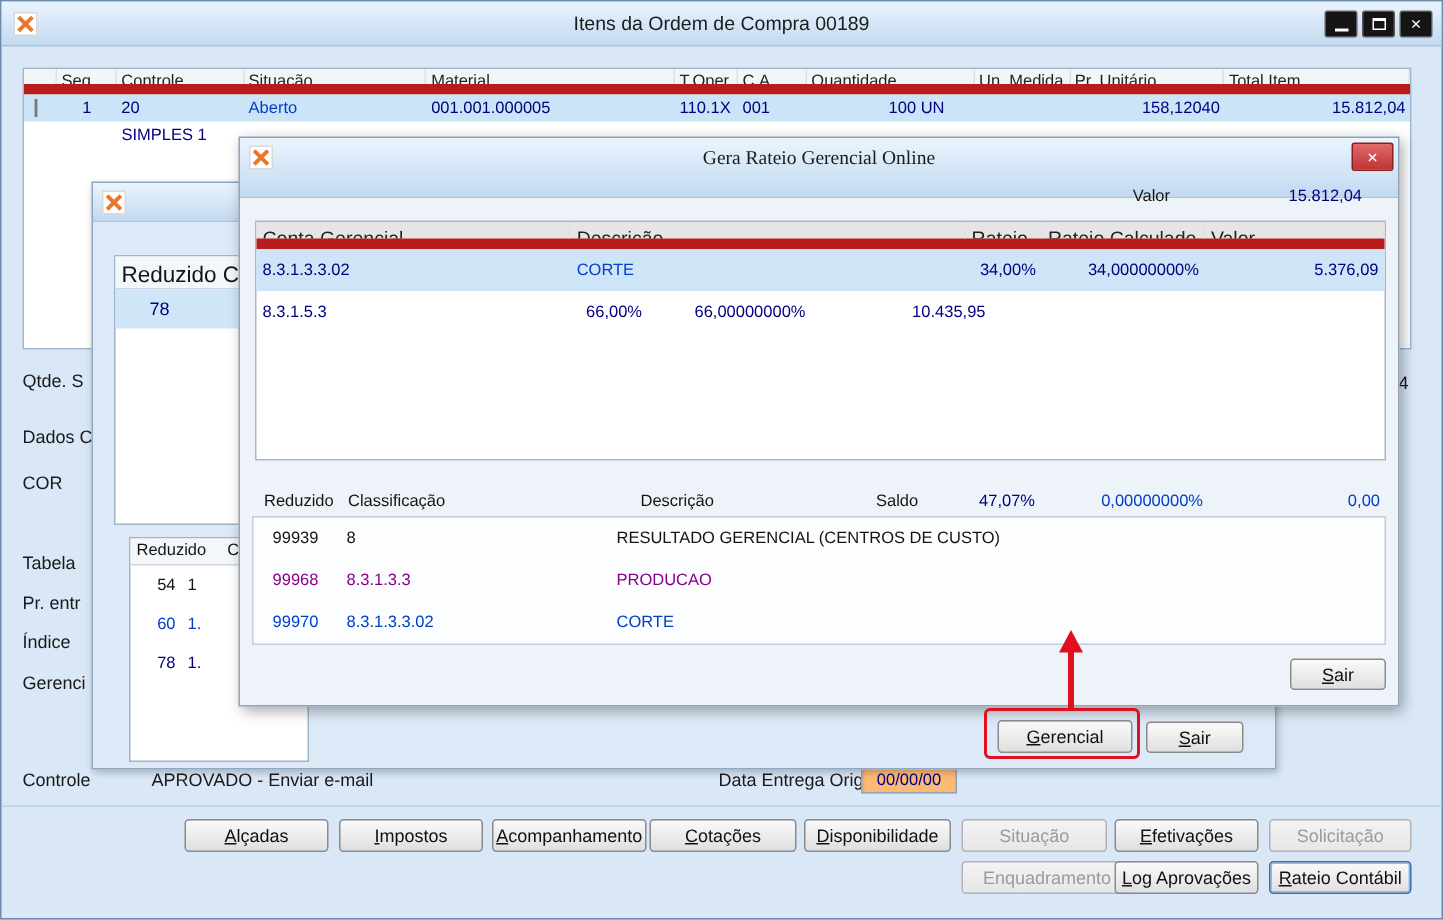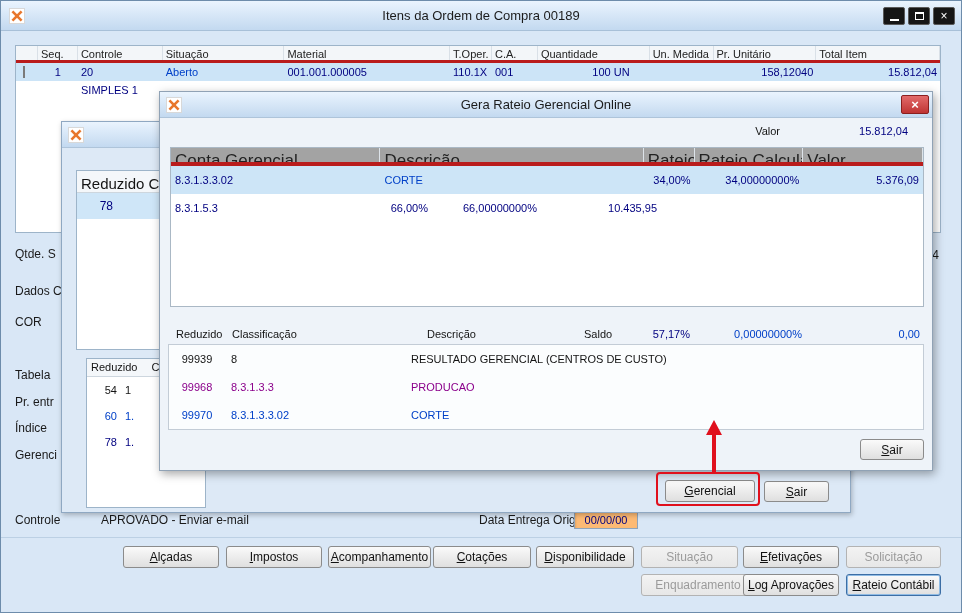--- a/index.html
+++ b/index.html
@@ -13,21 +13,21 @@
   
   .titlebar{position:absolute;left:0;top:0;right:0;height:30px;background:linear-gradient(#eaf4fe,#c3d9f0);border-bottom:1px solid #a8c0d8;}
   .titlebar .title{position:absolute;left:0;right:0;top:7px;text-align:center;font-size:13px;color:#1b1b1b;}
   .appicon{position:absolute;width:16px;height:16px;}
   .win-controls{position:absolute;right:6px;top:6px;display:flex;gap:3px;}
   .win-btn{width:22px;height:18px;background:#151515;border:1px solid #5a5a5a;border-radius:2px;display:flex;align-items:center;justify-content:center;color:#fff;font-size:12px;cursor:pointer;}
   .min-glyph{display:block;width:9px;height:2px;background:#fff;margin-top:8px;}
   .max-glyph{display:block;width:9px;height:8px;border:1px solid #fff;border-top-width:2px;}
   
   .grid{position:absolute;left:14px;top:44px;width:926px;height:188px;background:#fff;border:1px solid #9db4c9;}
-  .grid-header{display:flex;height:17px;background:#f3f6f9;border-bottom:3px solid #b91c1c;font-size:11px;color:#222;}
+  .grid-header{display:flex;height:17px;background:#f3f6f9;border-bottom:7px solid #b91c1c;font-size:11px;color:#222;}
   .gh{padding:2px 3px;border-right:1px solid #d9e0e7;overflow:hidden;white-space:nowrap;}
   .grow{display:flex;height:18px;align-items:center;font-size:11px;}
   .grow.sel{background:#cce4f7;}
   .gc{padding:0 3px;overflow:hidden;white-space:nowrap;}
   .c0{width:22px;}.c1{width:40px;}.c2{width:85px;}.c3{width:122px;}.c4{width:166px;}
   .c5{width:42px;}.c6{width:46px;}.c7{width:112px;}.c8{width:64px;}.c9{width:103px;}.c10{width:124px;}
   .ra{text-align:right;}
   .ca{text-align:center;}
   .qtd{padding-right:20px;}
   .checkbox{width:13px;height:13px;background:#fff;border:1px solid #7a7a7a;margin-left:4px;}
@@ -46,25 +46,25 @@
   .mini1 .mhdr{height:22px;border-bottom:1px solid #cdd6de;background:#f4f7fa;font-size:15px;padding:4px 4px;white-space:nowrap;overflow:hidden;}
   .mini1 .msel{height:26px;background:#cfe6f8;display:flex;align-items:center;}
   .mini1 .msel span{width:36px;text-align:right;}
   .mini2{position:absolute;left:24px;top:236px;width:120px;height:150px;background:#fff;border:1px solid #9db4c9;font-size:11px;}
   .mini2 .mhdr{height:18px;border-bottom:1px solid #cdd6de;background:#f4f7fa;display:flex;padding:2px 4px;gap:14px;white-space:nowrap;overflow:hidden;}
   .m2row{height:26px;display:flex;align-items:center;}
   .m2row .red{width:26px;text-align:right;margin-left:4px;}
   .m2row .cla{margin-left:8px;}
   
   .modal{position:absolute;left:158px;top:90px;width:774px;height:380px;background:#eef3f9;border:1px solid #90a2b5;box-shadow:2px 3px 9px rgba(0,0,0,.35);z-index:30;}
-  .bar3{position:absolute;left:0;top:0;right:0;height:26px;background:linear-gradient(#eaf4fe,#c3d9f0);border-bottom:1px solid #aec4da;}
+  .bar3{position:absolute;left:0;top:0;right:0;height:40px;background:linear-gradient(#eaf4fe,#c3d9f0);border-bottom:1px solid #aec4da;font-family:Liberation Serif, serif;}
   .bar3 .title{position:absolute;left:0;right:0;top:5px;text-align:center;font-size:13px;color:#1b1b1b;}
   .modal-close{position:absolute;right:3px;top:3px;width:28px;height:19px;background:linear-gradient(#e26a6a,#bf3434);border:1px solid #8a1f1f;border-radius:2px;color:#fff;font-weight:bold;display:flex;align-items:center;justify-content:center;font-size:13px;cursor:pointer;}
   .mgrid{position:absolute;left:10px;top:55px;width:754px;height:160px;background:#fff;border:1px solid #aab8c5;}
-  .mgrid-header{display:flex;height:18px;border-bottom:4px solid #b91c1c;background:#a3a3a3;font-size:17px;color:#222;}
+  .mgrid-header{display:flex;height:18px;border-bottom:7px solid #b91c1c;background:#e5e5e5;font-size:13px;color:#222;}
   .mgh{padding:3px 4px;border-right:1px solid #dde3e9;overflow:hidden;white-space:nowrap;}
   .mrow{display:flex;height:28px;align-items:center;font-size:11px;}
   .mrow.sel{background:#cde5f7;}
   .mc{padding:0 4px;white-space:nowrap;overflow:hidden;}
   .k0{width:210px;}.k1{width:264px;}.k2{width:51px;}.k3{width:109px;}.k4{width:120px;}
   .msum{position:absolute;left:0;top:236px;width:774px;height:16px;font-size:11px;}
   .msum span{position:absolute;white-space:nowrap;}
   .acc-panel{position:absolute;left:8px;top:252px;width:756px;height:86px;background:#fbfdfe;border:1px solid #c3ccd6;}
   .acc-row{height:28px;display:flex;align-items:center;font-size:11px;}
   .acc-row .r{width:40px;text-align:center;margin-left:8px;}
@@ -242,21 +242,21 @@
         <div class="mc k3 ra navy">66,00000000%</div>
         <div class="mc k4 ra navy">10.435,95</div>
       </div>
     </div>
 
     <div class="msum">
       <span style="left:16px;">Reduzido</span>
       <span style="left:72px;">Classificação</span>
       <span style="left:267px;">Descrição</span>
       <span style="left:424px;">Saldo</span>
-      <span class="navy" style="left:470px;width:60px;text-align:right;">57,17%</span>
+      <span class="navy" style="left:470px;width:60px;text-align:right;">47,07%</span>
       <span class="blue" style="left:540px;width:102px;text-align:right;">0,00000000%</span>
       <span class="blue" style="left:660px;width:100px;text-align:right;">0,00</span>
     </div>
 
     <div class="acc-panel">
       <div class="acc-row">
         <span class="r">99939</span>
         <span class="c">8</span>
         <span class="d">RESULTADO GERENCIAL (CENTROS DE CUSTO)</span>
       </div>

